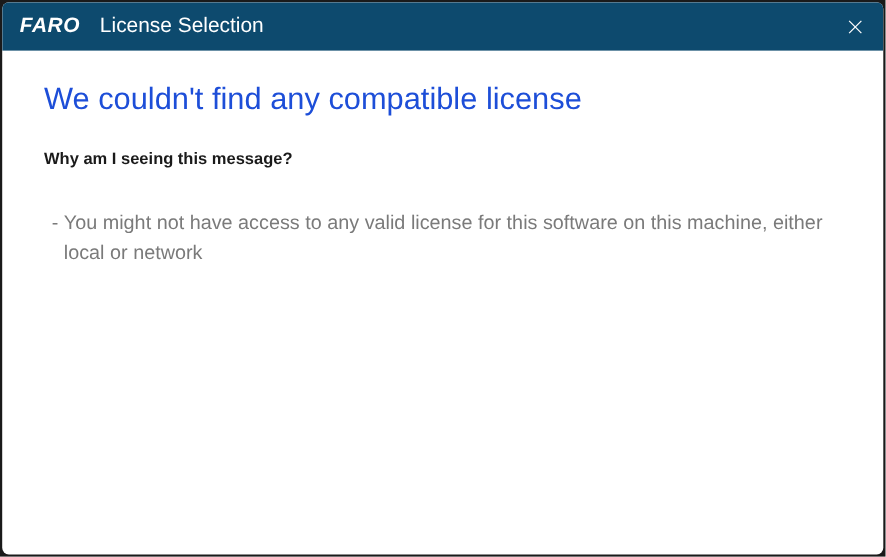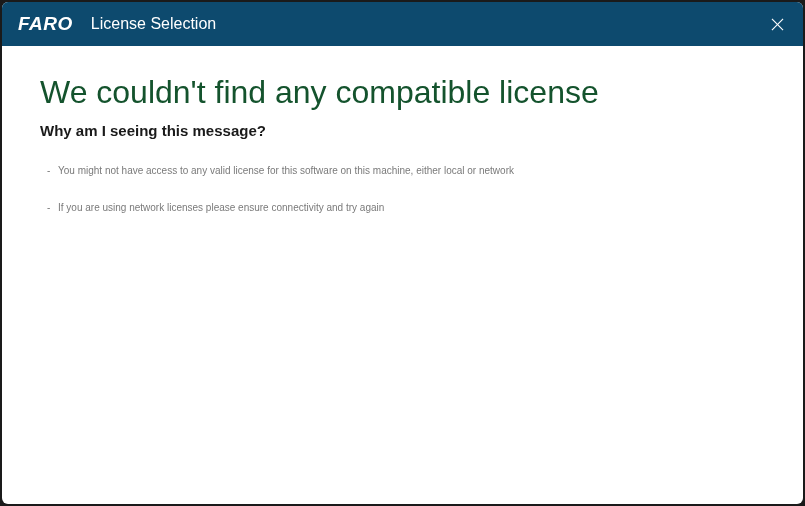--- a/index.html
+++ b/index.html
@@ -36,21 +36,21 @@
       color: #ffffff;
       font-weight: 800;
       font-size: 19px;
       letter-spacing: 0.5px;
       font-style: italic;
       margin-right: 18px;
       font-family: Arial, sans-serif;
     }
     .title {
       color: #ffffff;
-      font-size: 16px;
+      font-size: 19px;
       font-weight: 400;
       flex: 1;
     }
     .close-btn {
       width: 28px;
       height: 28px;
       display: flex;
       align-items: center;
       justify-content: center;
       cursor: pointer;
@@ -58,37 +58,37 @@
     }
     .close-btn svg {
       width: 13px;
       height: 13px;
     }
     .content {
       padding: 28px 38px;
       flex: 1;
     }
     .heading {
-      font-size: 32px;
+      font-size: 28px;
       font-weight: 400;
-      color: #14532d;
-      margin-bottom: 11px;
+      color: #1d4ed8;
+      margin-bottom: 30px;
     }
     .subheading {
       font-size: 15px;
       font-weight: 600;
       color: #1a1a1a;
-      margin-bottom: 24px;
+      margin-bottom: 36px;
     }
     .reasons {
       list-style: none;
     }
     .reasons li {
       color: #7a7a7a;
-      font-size: 10px;
+      font-size: 18px;
       line-height: 1.5;
       margin-bottom: 22px;
       padding-left: 18px;
       position: relative;
     }
     .reasons li::before {
       content: "-";
       position: absolute;
       left: 7px;
       color: #7a7a7a;
@@ -106,16 +106,15 @@
         <line x1="1" y1="1" x2="13" y2="13"></line>
         <line x1="13" y1="1" x2="1" y2="13"></line>
       </svg>
     </div>
   </div>
   <div class="content">
     <h1 class="heading">We couldn't find any compatible license</h1>
     <h2 class="subheading">Why am I seeing this message?</h2>
     <ul class="reasons">
       <li>You might not have access to any valid license for this software on this machine, either local or network</li>
-      <li>If you are using network licenses please ensure connectivity and try again</li>
     </ul>
   </div>
 </div>
 
 </body></html>

